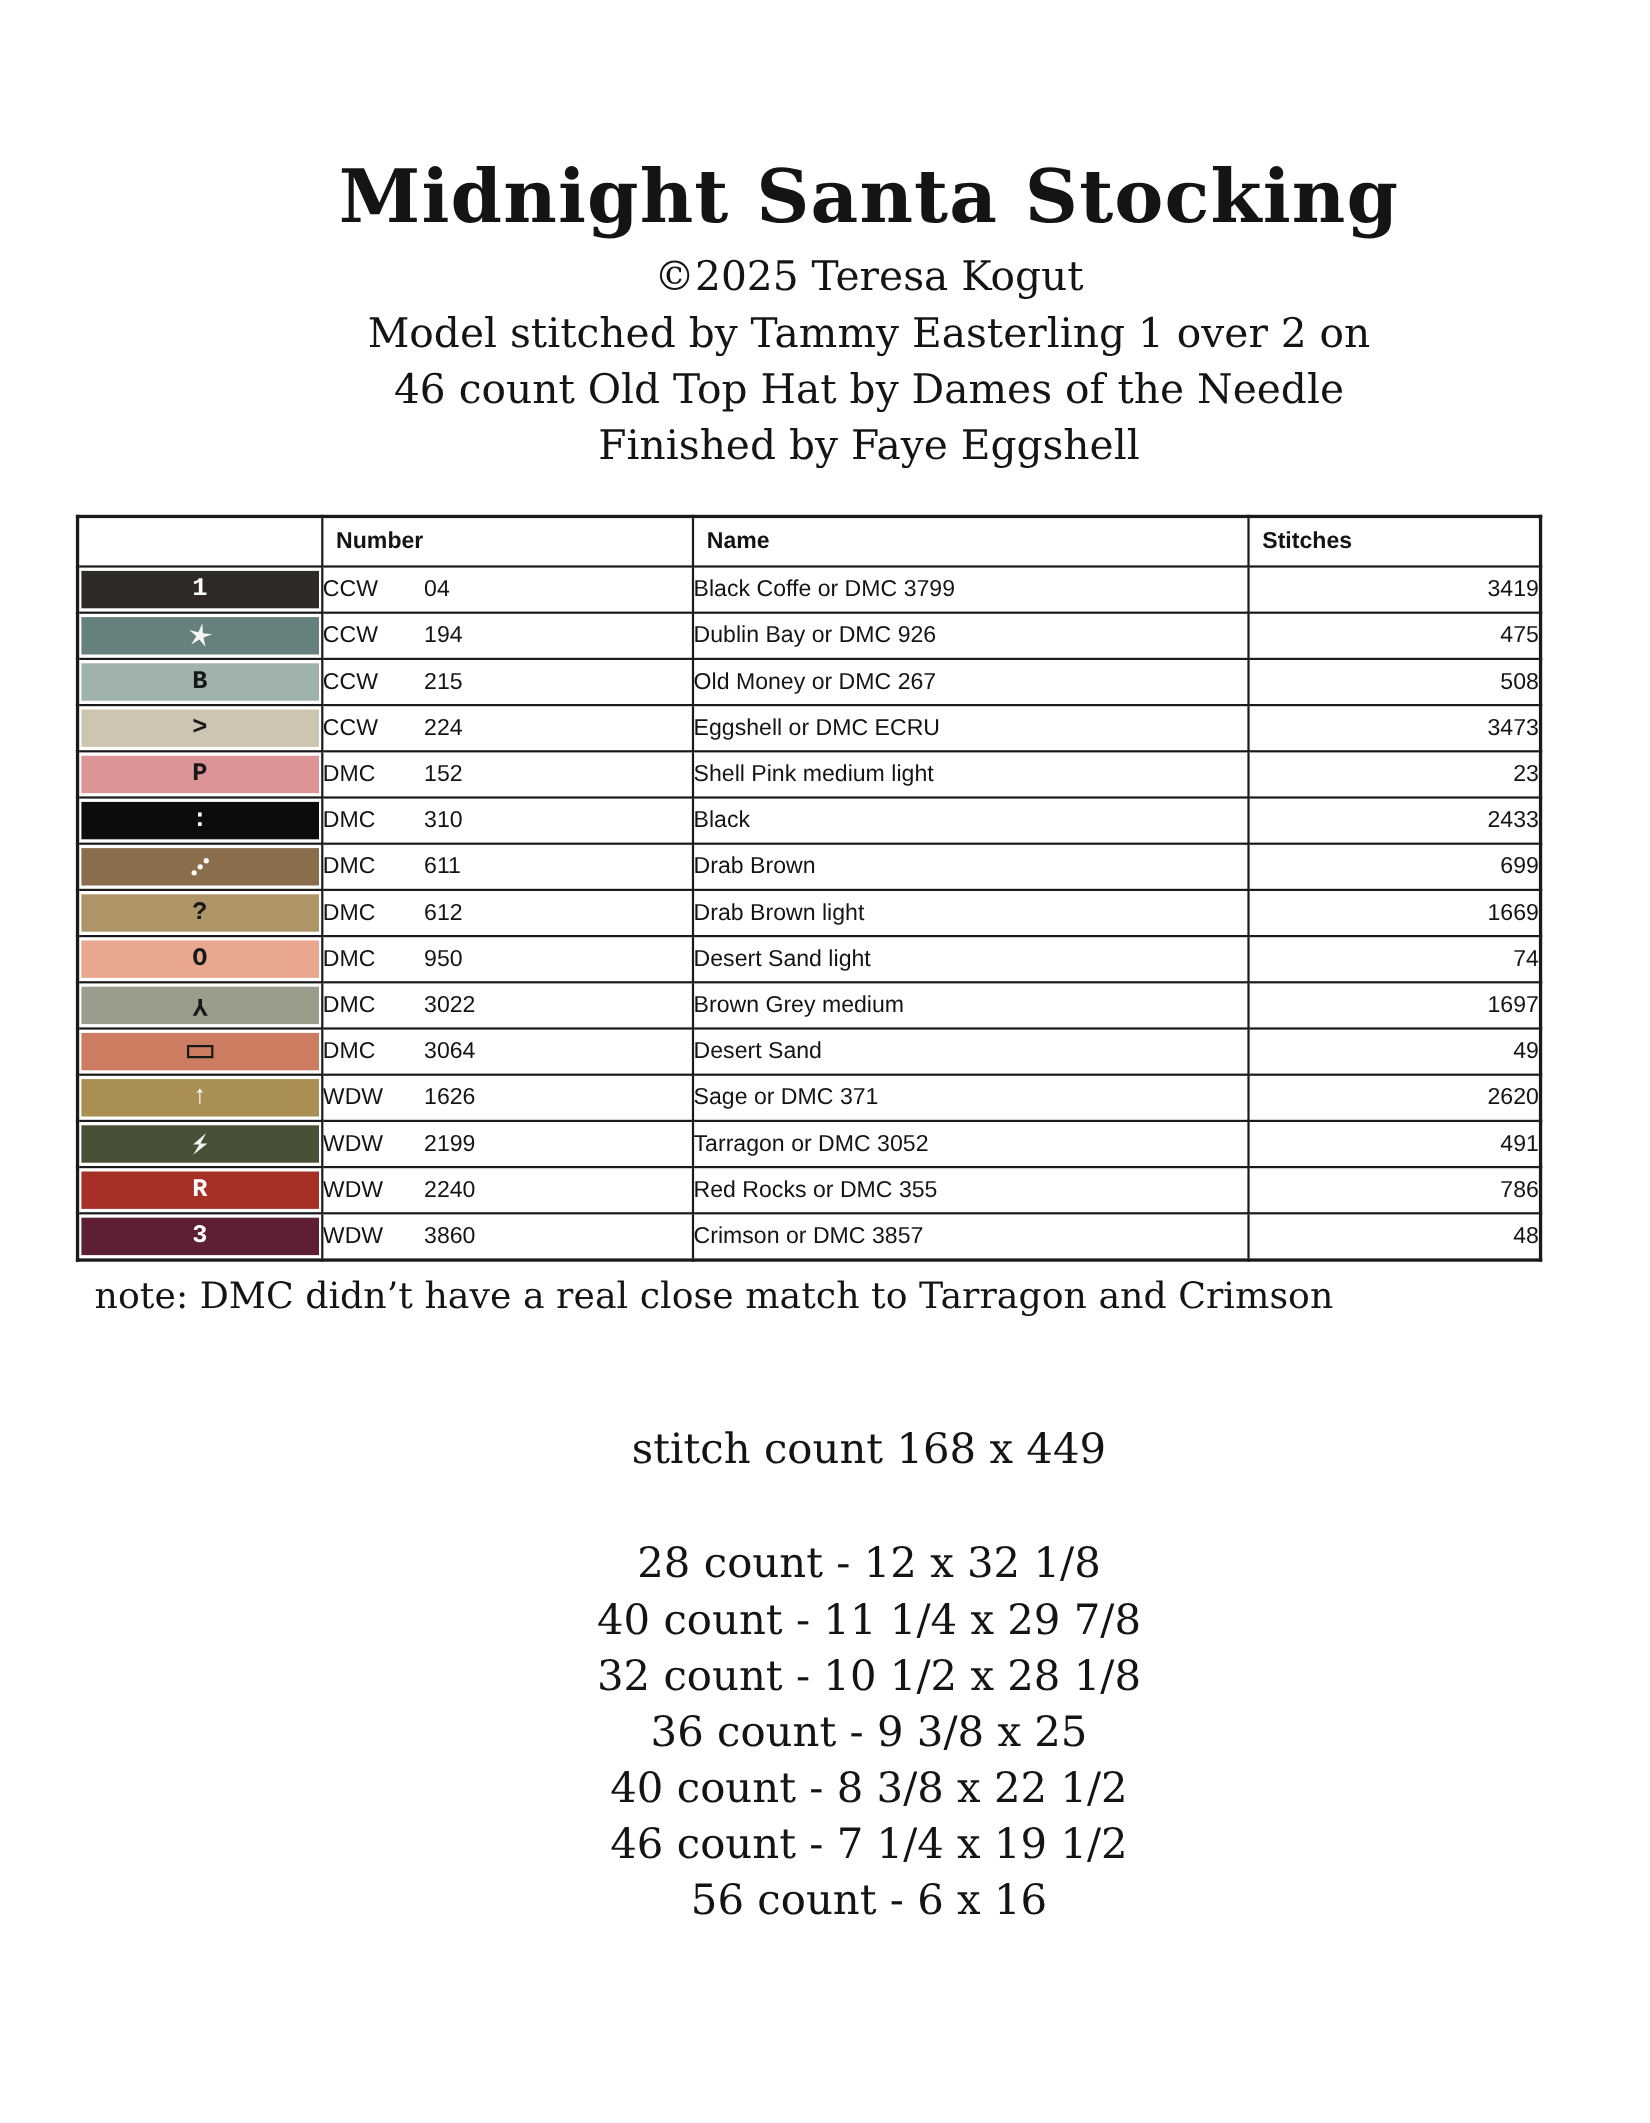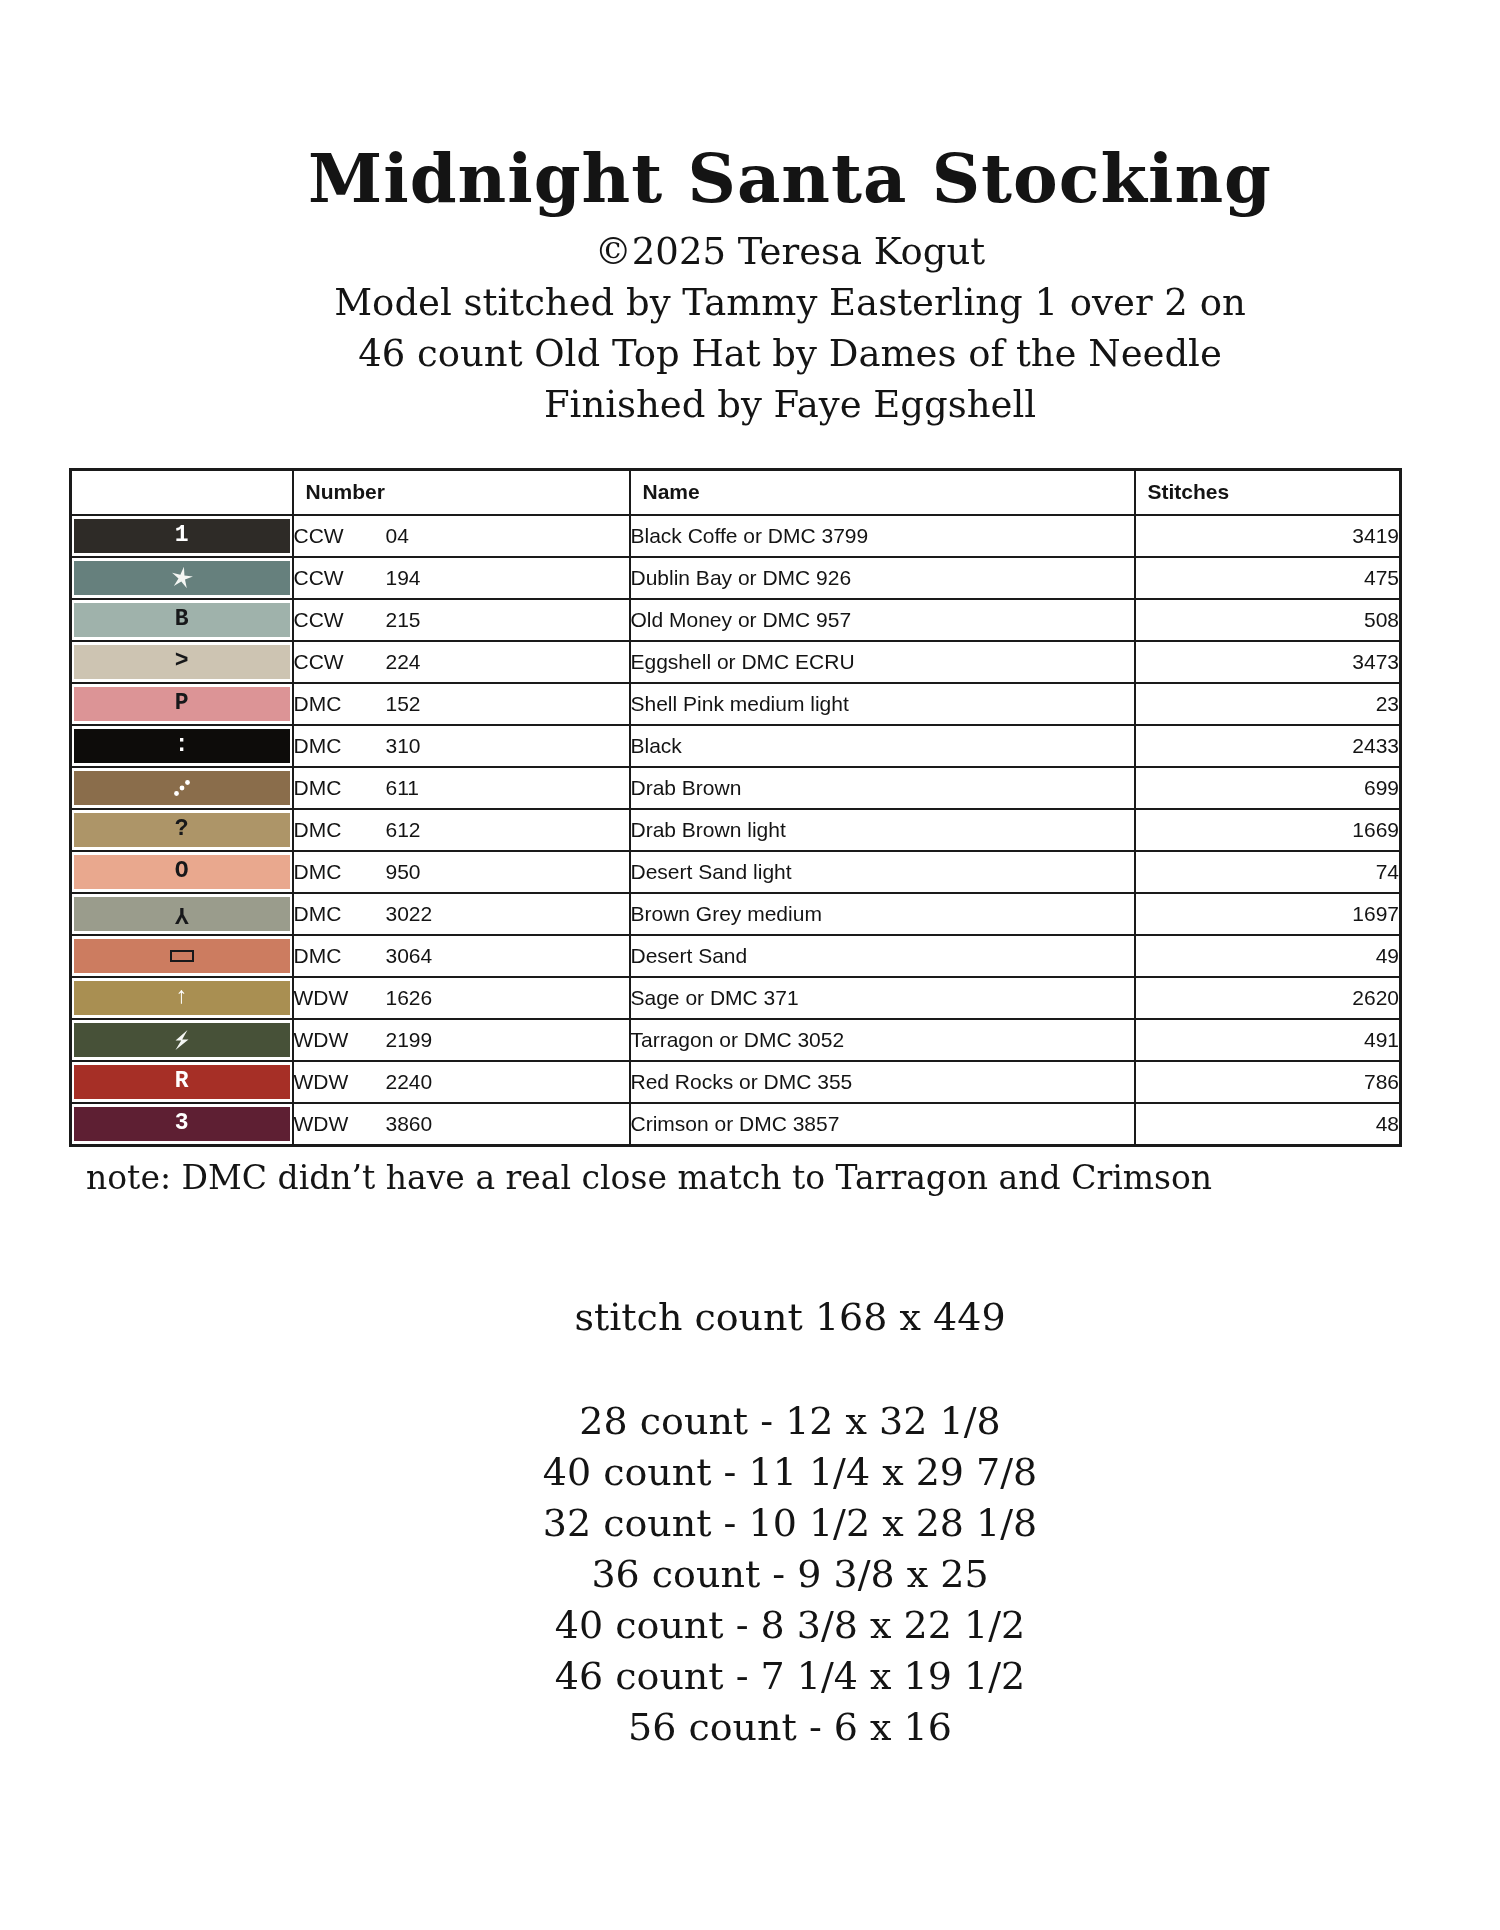--- a/index.html
+++ b/index.html
@@ -89,21 +89,21 @@
         <td class="cell-name">Dublin Bay or DMC 926</td>
         <td class="cell-stitches">475</td>
       </tr>
       <tr>
         <td>
           <div class="swatch" style="background: rgb(159, 178, 171);">
             <span class="sym" style="color: rgb(23, 24, 26);">B</span>
           </div>
         </td>
         <td class="cell-number"><span class="brand">CCW</span><span>215</span></td>
-        <td class="cell-name">Old Money or DMC 957</td>
+        <td class="cell-name">Old Money or DMC 267</td>
         <td class="cell-stitches">508</td>
       </tr>
       <tr>
         <td>
           <div class="swatch" style="background: rgb(205, 196, 178);">
             <span class="sym" style="color: rgb(23, 24, 26);">&gt;</span>
           </div>
         </td>
         <td class="cell-number"><span class="brand">CCW</span><span>224</span></td>
         <td class="cell-name">Eggshell or DMC ECRU</td>

